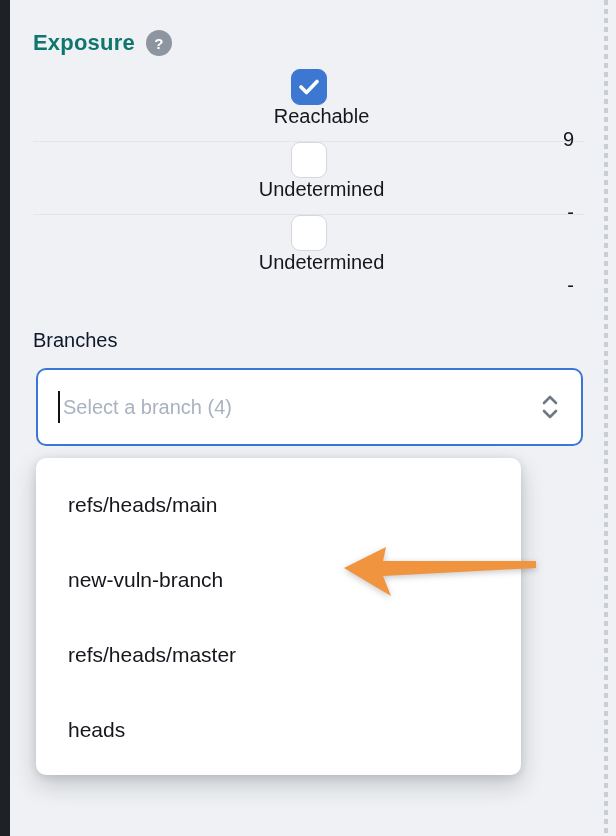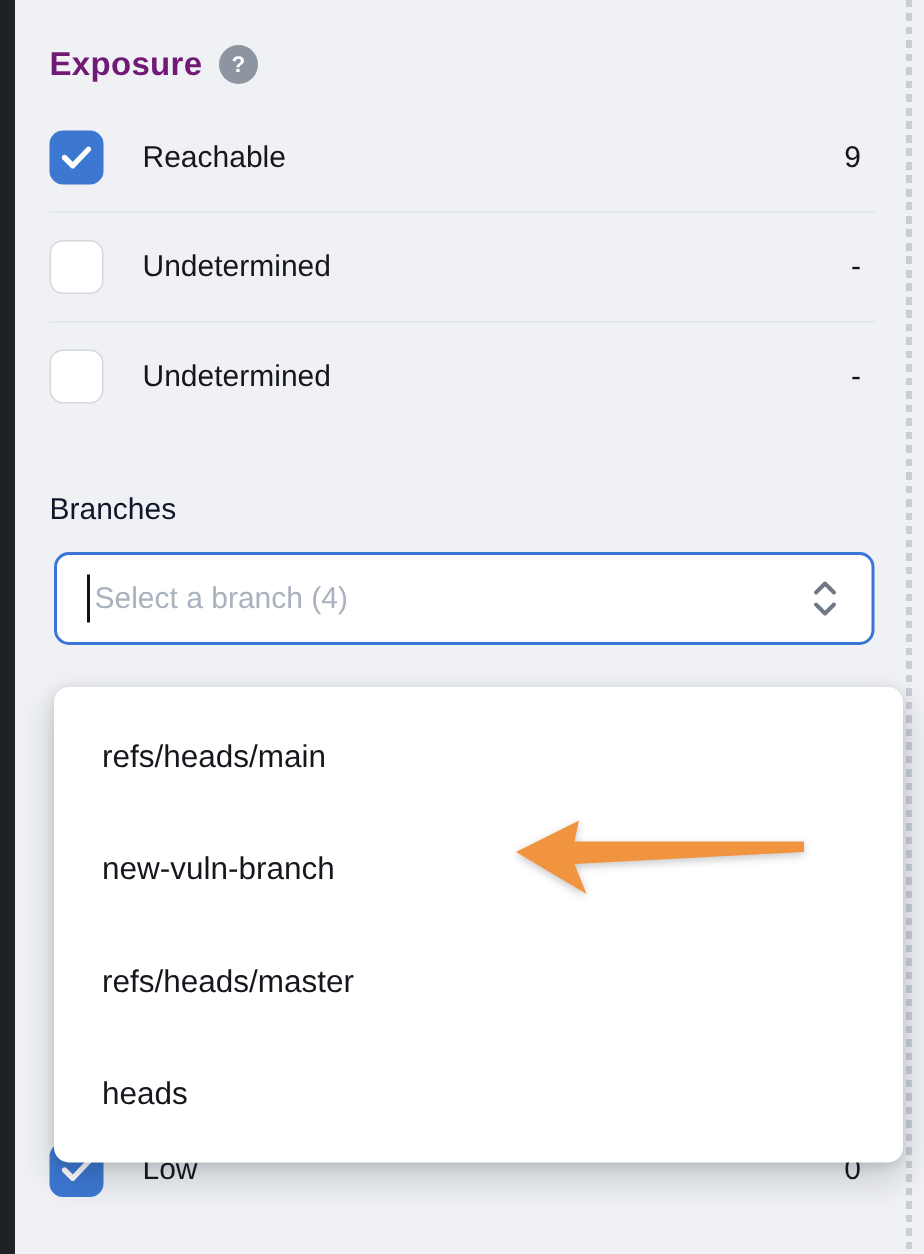--- a/index.html
+++ b/index.html
@@ -8,50 +8,50 @@
     background:#eff1f4; overflow:hidden;
     font-family:"Liberation Sans", sans-serif;
     -webkit-font-smoothing:antialiased;
   }
   .left-bar { position:absolute; left:0; top:0; width:10px; height:836px; background:#1e2227; }
   .right-dots {
     position:absolute; left:604px; top:0; width:4px; height:836px;
     background:repeating-linear-gradient(to bottom, #c9ced4 0 5px, transparent 5px 9px);
   }
   .section-header { position:absolute; left:33px; top:30px; display:flex; align-items:center; }
-  .heading { font-size:22px; font-weight:700; color:#701a75; letter-spacing:.2px; }
+  .heading { font-size:22px; font-weight:700; color:#0f766e; letter-spacing:.2px; }
   .help {
     width:26px; height:26px; margin-left:11px; border-radius:50%;
     background:#8d95a1; color:#ffffff; font-size:15px; font-weight:700;
     display:flex; align-items:center; justify-content:center; cursor:default;
   }
   .rows { position:absolute; left:33px; top:69px; width:551px; }
-  .row { display:flex; align-items:center; height:72px; }
+  .row { display:flex; align-items:center; height:72px;flex-direction:column; }
   .row.bordered { border-bottom:1px solid #e2e5e9; }
   .checkbox {
     width:36px; height:36px; border-radius:9px; box-sizing:border-box;
     background:#ffffff; border:1px solid #d4d8dd; flex:0 0 auto;
     display:flex; align-items:center; justify-content:center;
   }
   .checkbox.checked { background:#3c78d2; border-color:#3c78d2; }
   .checkbox svg { display:block; }
   .row-label { margin-left:26px; font-size:20px; color:#15171c; }
   .row-count { margin-left:auto; padding-right:10px; font-size:20px; color:#15171c; }
   .branches-label { position:absolute; left:33px; top:329px; font-size:20px; color:#0f172a; }
   .select {
-    position:absolute; left:36px; top:368px; width:547px; height:62px; box-sizing:border-box;
+    position:absolute; left:36px; top:368px; width:547px; height:78px; box-sizing:border-box;
     background:#ffffff; border:2px solid #3a76d8; border-radius:10px;
     display:flex; align-items:center; padding:0 20px; cursor:text;
   }
   .caret { width:2px; height:32px; background:#101114; flex:0 0 auto; }
   .placeholder { font-size:20px; color:#a9b2bf; margin-left:3px; flex:1; white-space:nowrap; overflow:hidden; }
   .chev { flex:0 0 auto; margin-right:2px; }
   .low-row { position:absolute; left:33px; top:744px; width:551px; z-index:1; }
   .dropdown {
-    position:absolute; left:36px; top:458px; width:566px; height:317px; box-sizing:border-box;
+    position:absolute; left:36px; top:458px; width:485px; height:317px; box-sizing:border-box;
     background:#ffffff; border-radius:10px; padding-top:9px; z-index:5;
     box-shadow:0 10px 24px rgba(25,30,40,.20), 0 2px 8px rgba(25,30,40,.12);
   }
   .option {
     height:75px; display:flex; align-items:center; padding-left:32px;
     font-size:21px; color:#15171c; cursor:pointer;
   }
   .arrow-anno { position:absolute; left:340px; top:541px; z-index:6; filter:drop-shadow(0 2px 3px rgba(0,0,0,.22)); }
 </style>
 </head>
@@ -92,29 +92,20 @@
 
   <div class="select">
     <span class="caret"></span>
     <span class="placeholder">Select a branch (4)</span>
     <svg class="chev" width="18" height="26" viewBox="0 0 18 26">
       <polyline points="3,9 9,3 15,9" fill="none" stroke="#6f7885" stroke-width="2.6" stroke-linecap="round" stroke-linejoin="round"></polyline>
       <polyline points="3,17 9,23 15,17" fill="none" stroke="#6f7885" stroke-width="2.6" stroke-linecap="round" stroke-linejoin="round"></polyline>
     </svg>
   </div>
 
-  <div class="row low-row">
-    <span class="checkbox checked">
-      <svg width="20" height="16" viewBox="0 0 20 16">
-        <polyline points="2,8 7.5,13.5 18,2.5" fill="none" stroke="#ffffff" stroke-width="3.6" stroke-linecap="round" stroke-linejoin="round"></polyline>
-      </svg>
-    </span>
-    <span class="row-label">Low</span>
-    <span class="row-count">0</span>
-  </div>
 
   <div class="dropdown">
     <div class="option">refs/heads/main</div>
     <div class="option">new-vuln-branch</div>
     <div class="option">refs/heads/master</div>
     <div class="option">heads</div>
   </div>
 
   <svg class="arrow-anno" width="200" height="58" viewBox="0 0 200 58">
     <polygon points="4,27 46,6 43,20 196,20 196,27 43,35 51,55" fill="#f0943f"></polygon>

